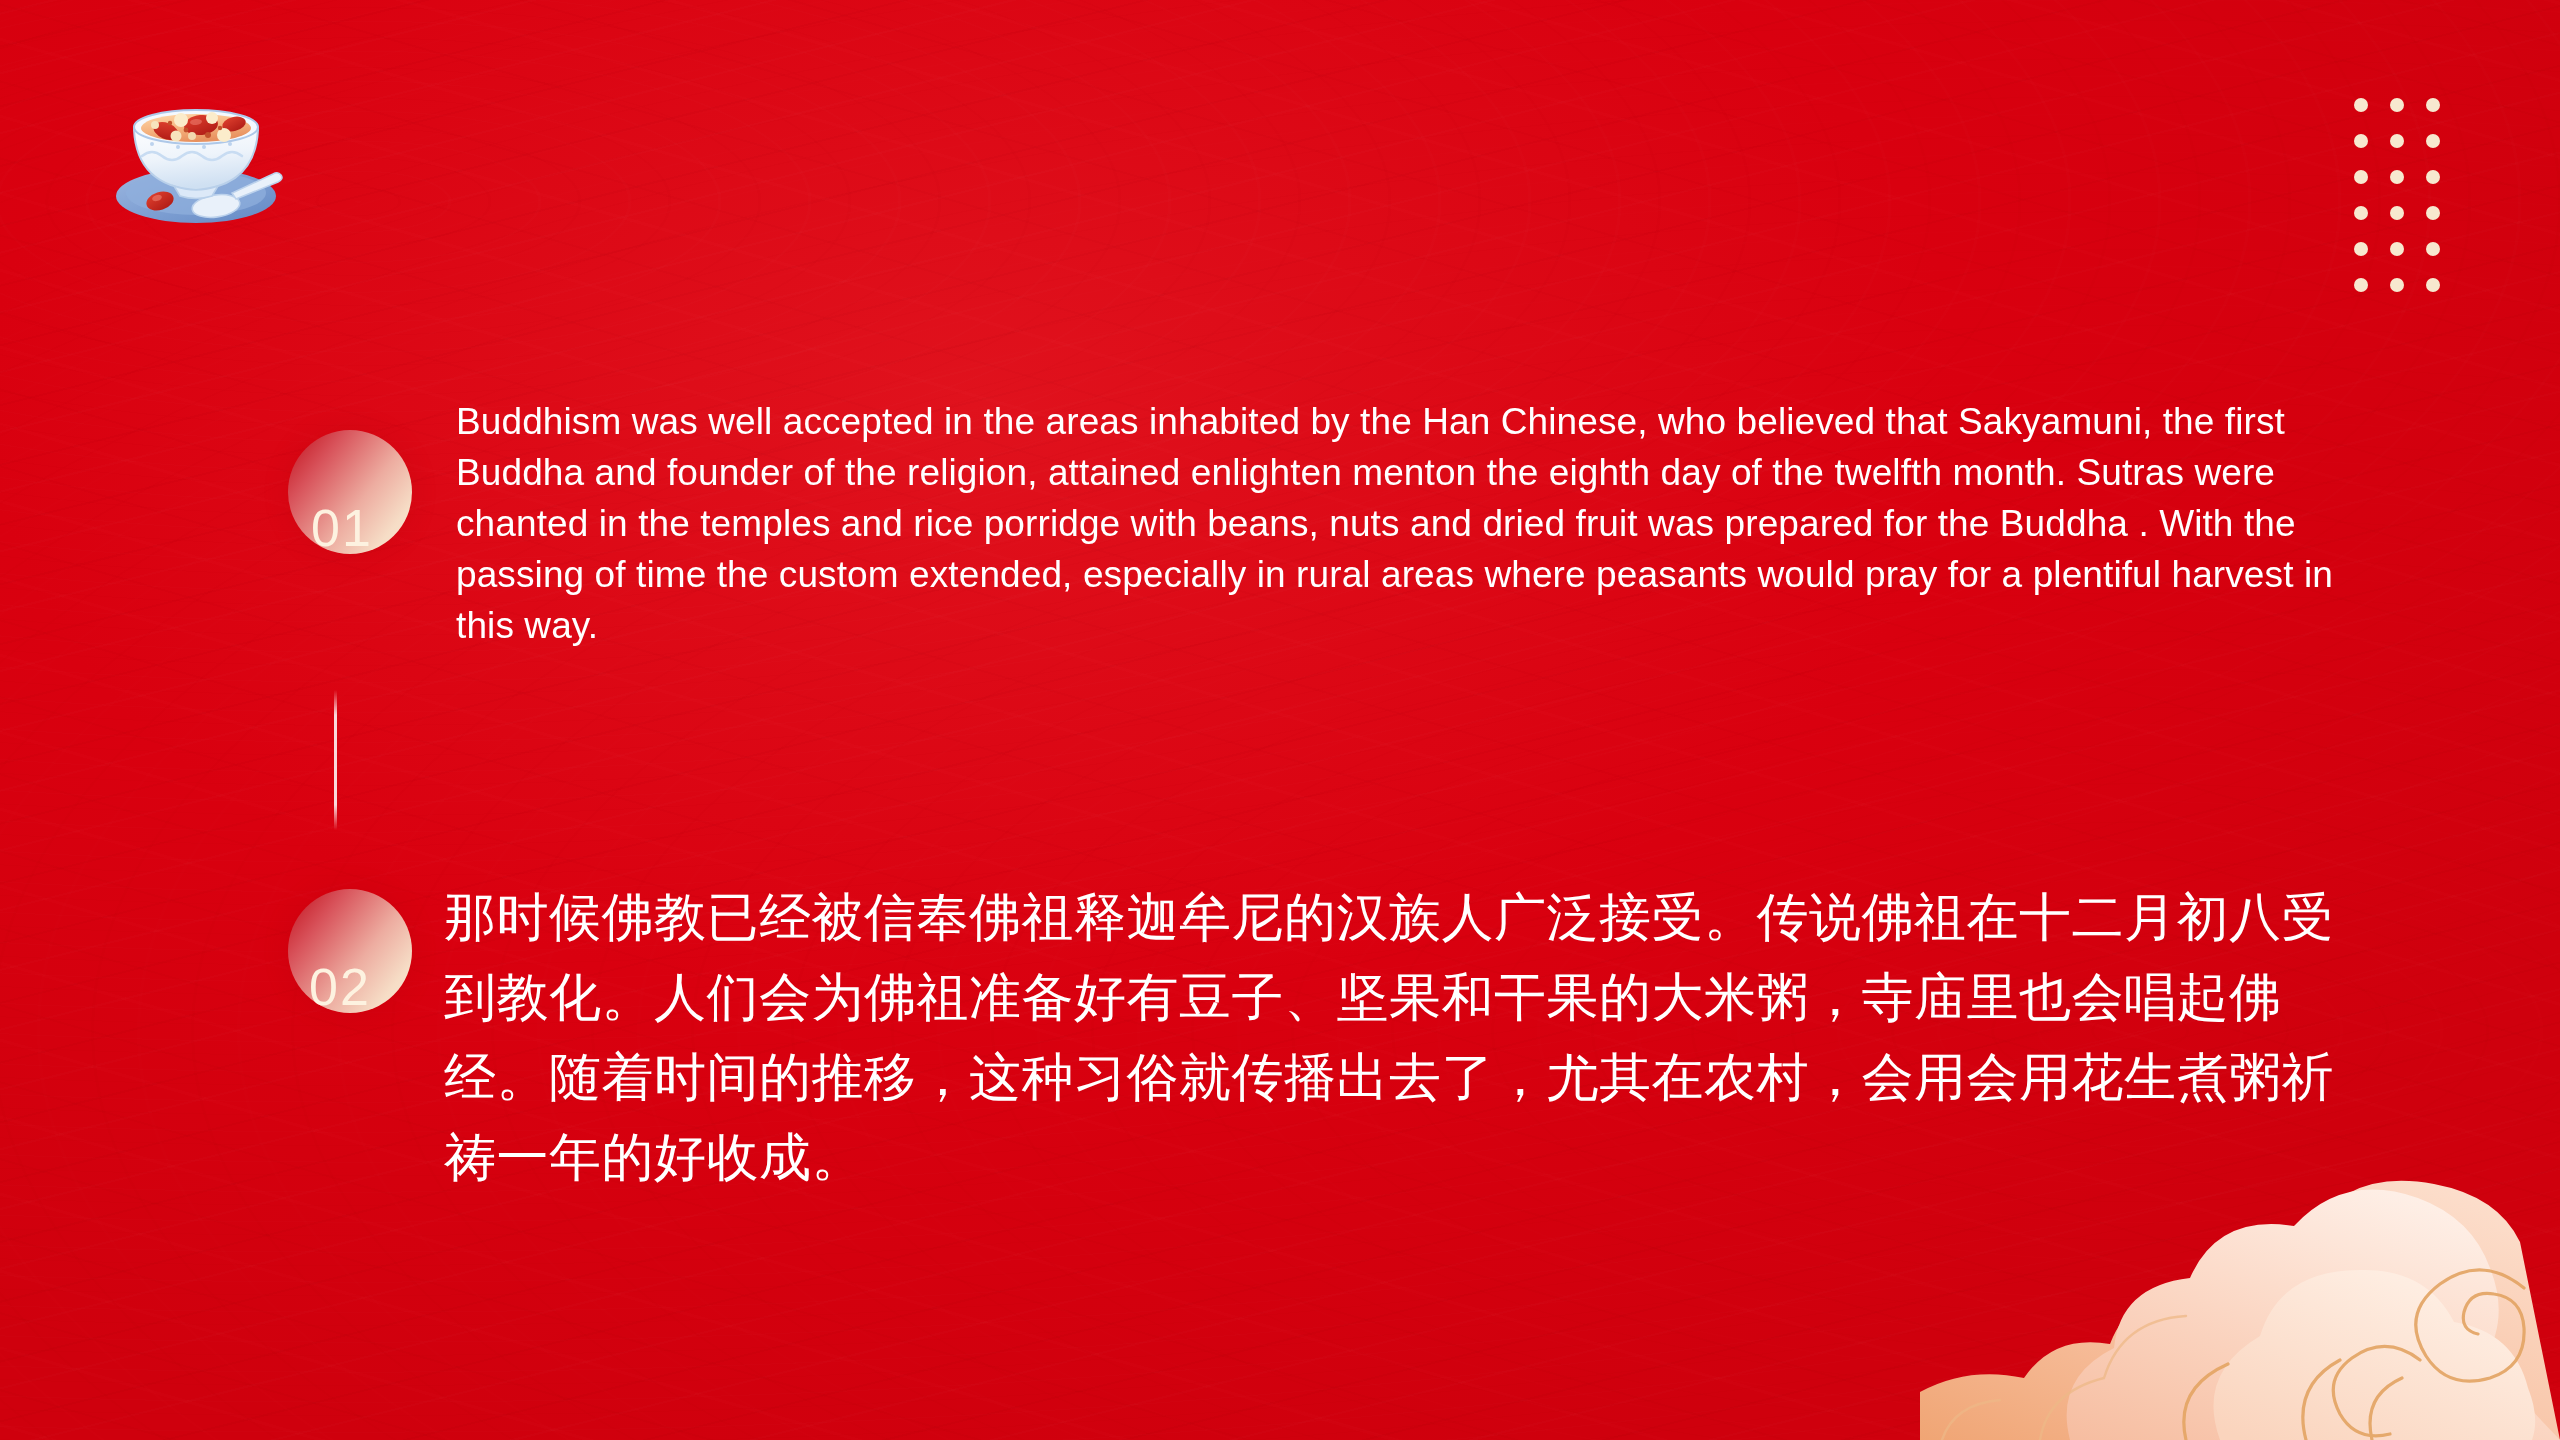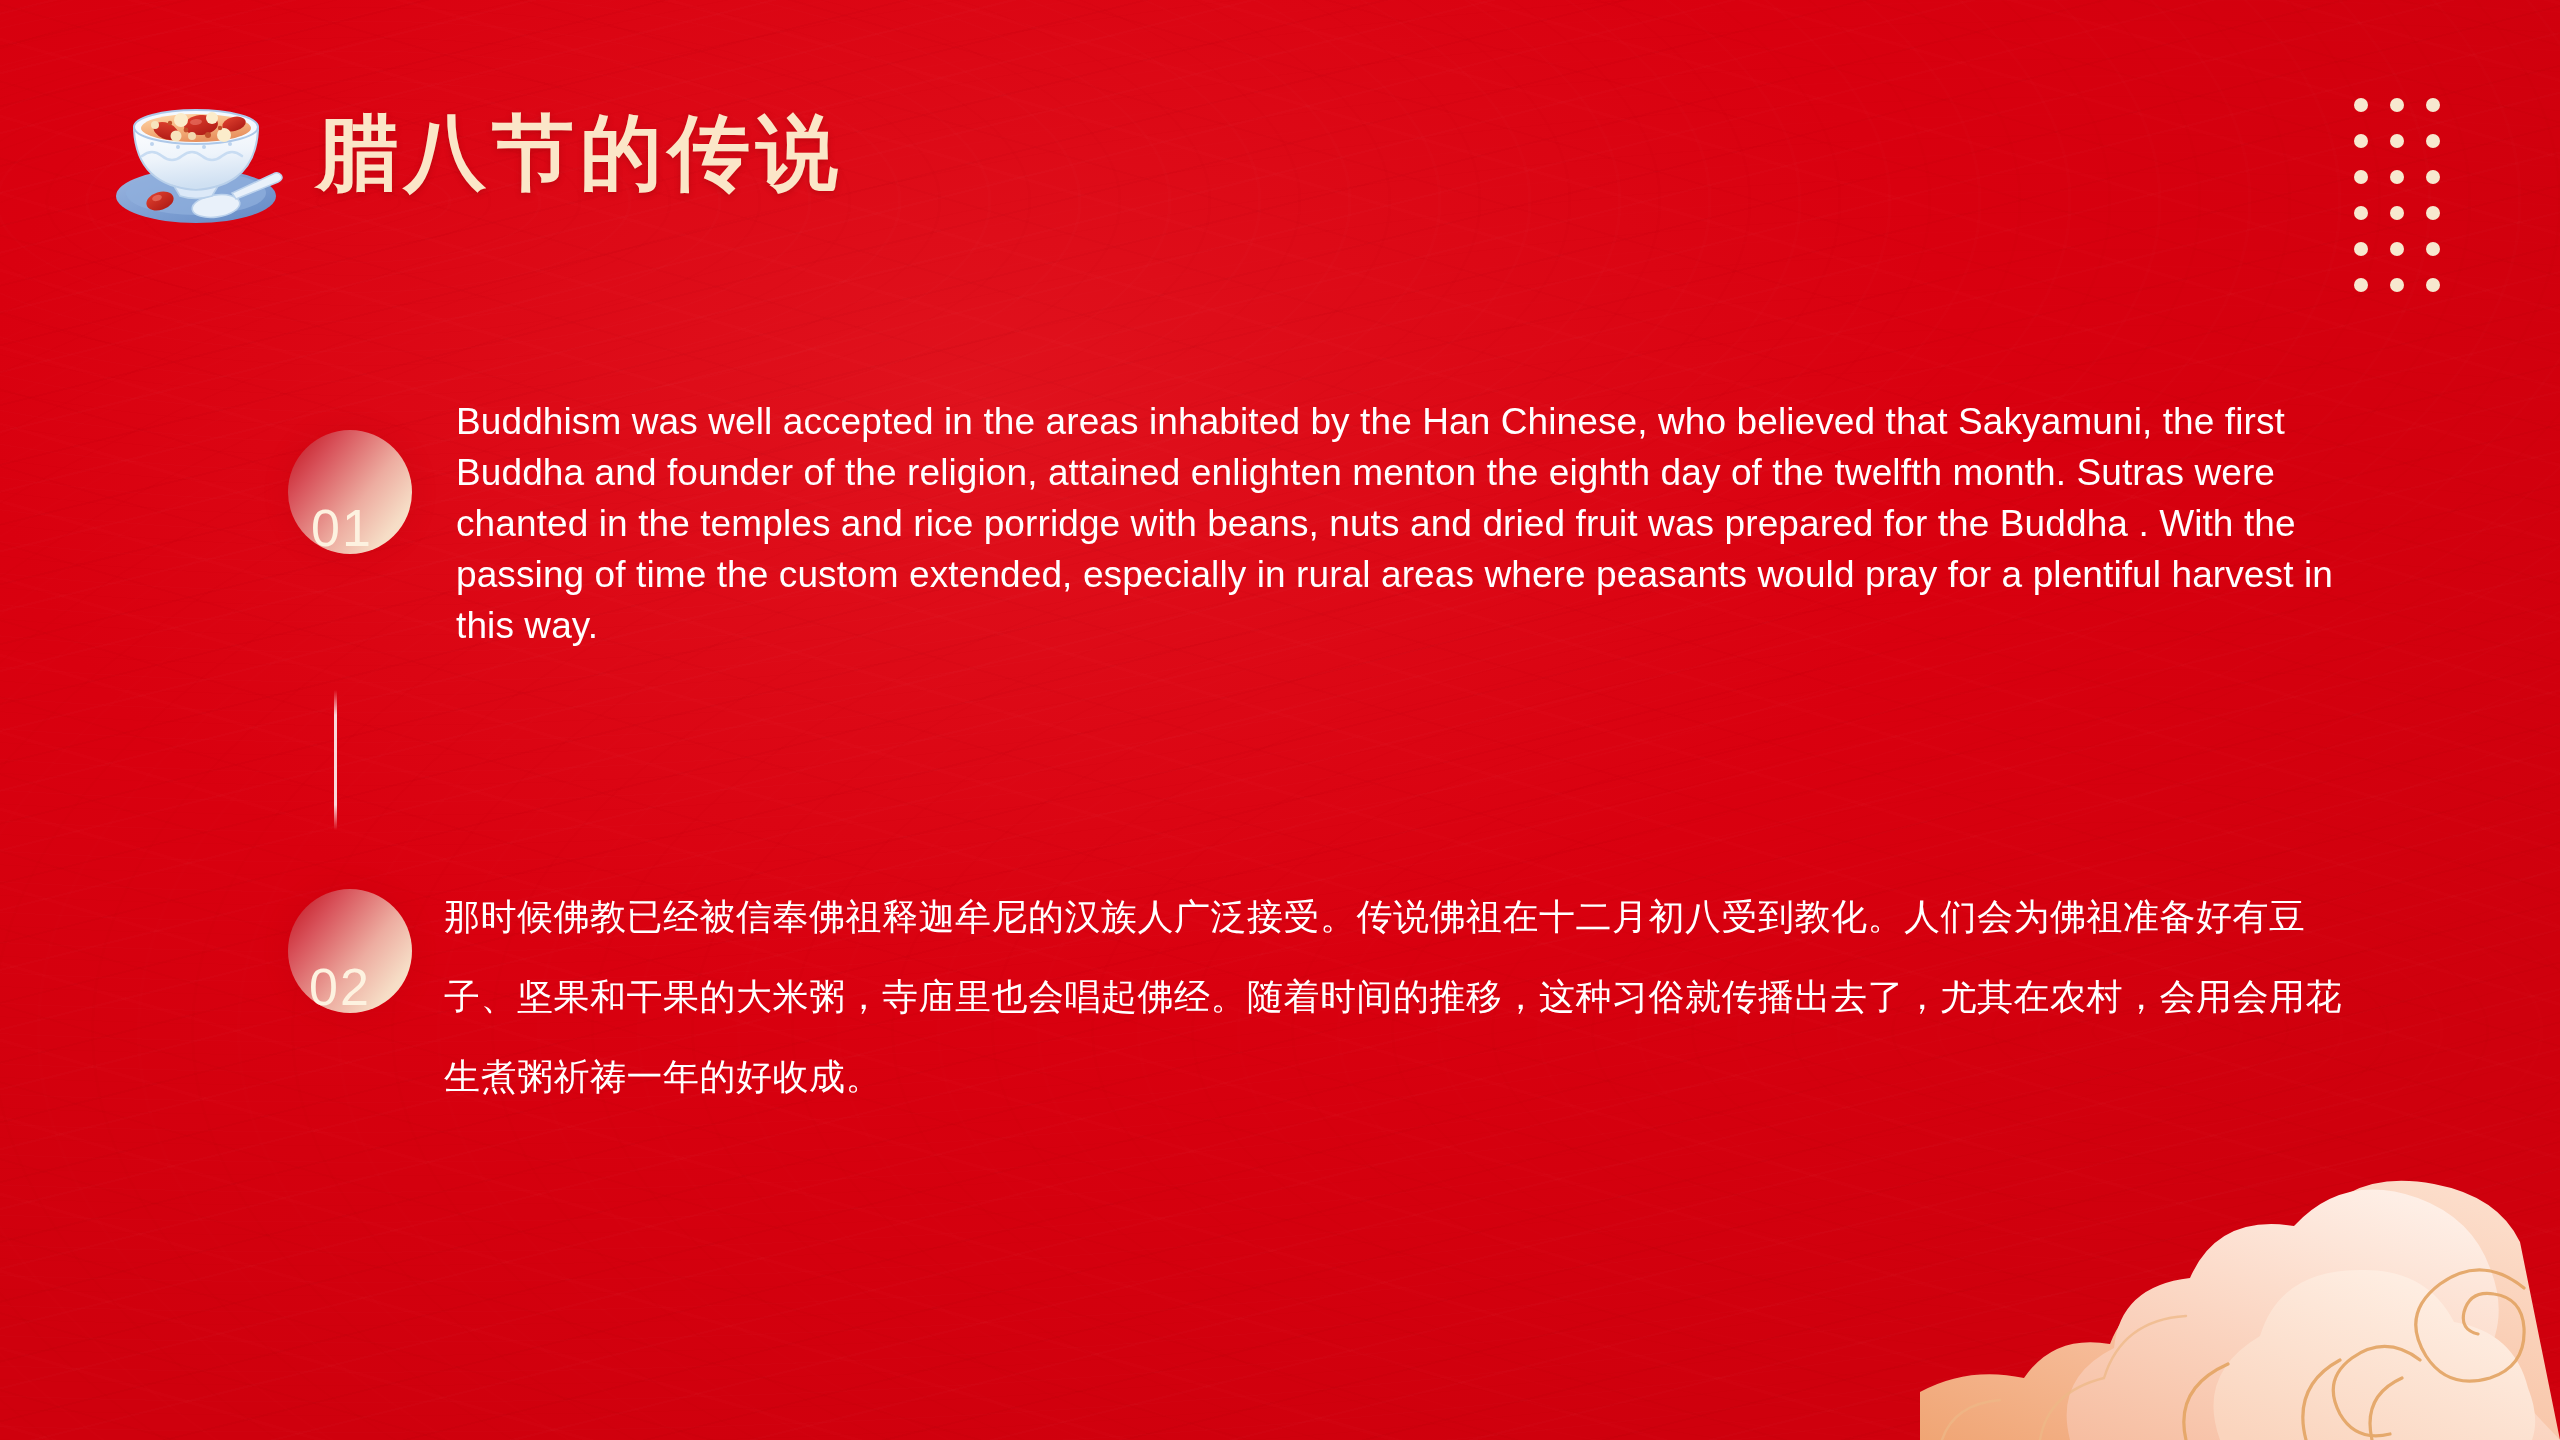--- a/index.html
+++ b/index.html
@@ -146,21 +146,21 @@
     font-size: 37px;
     line-height: 51px;
     font-weight: 400;
     letter-spacing: .1px;
     margin-top: -34px;
   }
   .para-zh {
     margin-left: 32px;
     width: 1910px;
     color: #ffffff;
-    font-size: 36px;
+    font-size: 52px;
     line-height: 80px;
     font-weight: 400;
     letter-spacing: .5px;
     margin-top: -12px;
     font-family: "DejaVu Sans", "Liberation Sans", sans-serif;
   }
 
   
   .connector {
     position: absolute;
@@ -252,21 +252,20 @@
         <path d="M34 78 q10 -8 20 0 q10 8 20 0 q10 -8 20 0 q10 8 20 0 q10 -8 20 0" fill="none" stroke="#c8dcf2" stroke-width="2.6" stroke-linecap="round"></path>
         <circle cx="44" cy="66" r="2" fill="#bcd3ee"></circle>
         <circle cx="70" cy="69" r="2" fill="#bcd3ee"></circle>
         <circle cx="96" cy="69" r="2" fill="#bcd3ee"></circle>
         <circle cx="122" cy="66" r="2" fill="#bcd3ee"></circle>
 
         <path d="M66 108 q22 8 44 0 l-6 10 q-16 5 -32 0 Z" fill="#dce9f8" stroke="#b9d0ea" stroke-width="1.6"></path>
       </svg>
     </span>
 
-    <div class="slide-title">腊八节的传说</div>
   </div>
 
   <div class="dot-grid">
     <span class="dot"></span>
     <span class="dot"></span>
     <span class="dot"></span>
     <span class="dot"></span>
     <span class="dot"></span>
     <span class="dot"></span>
     <span class="dot"></span>

